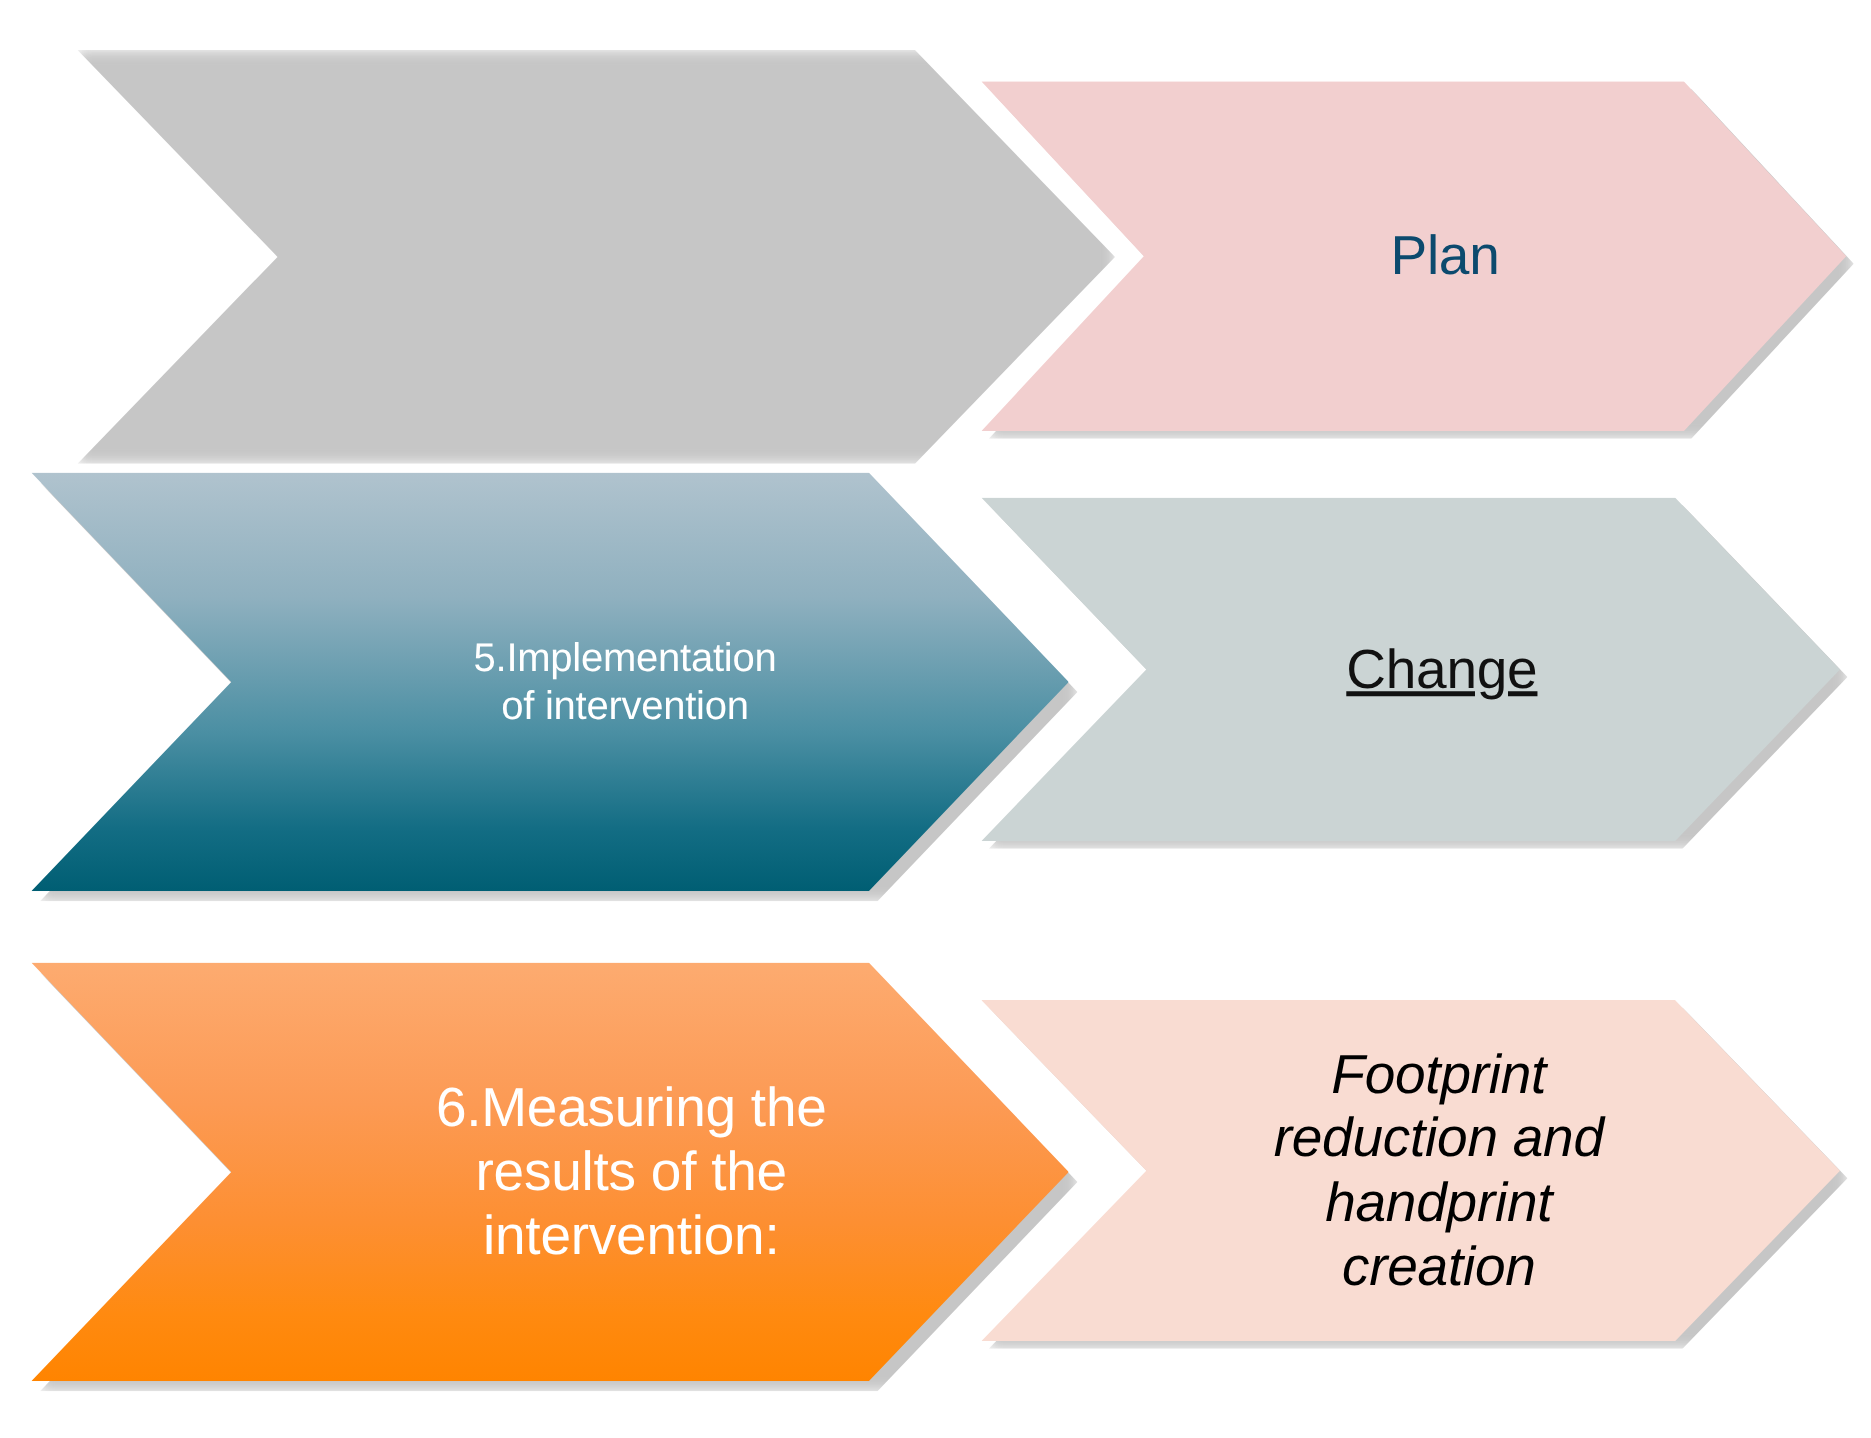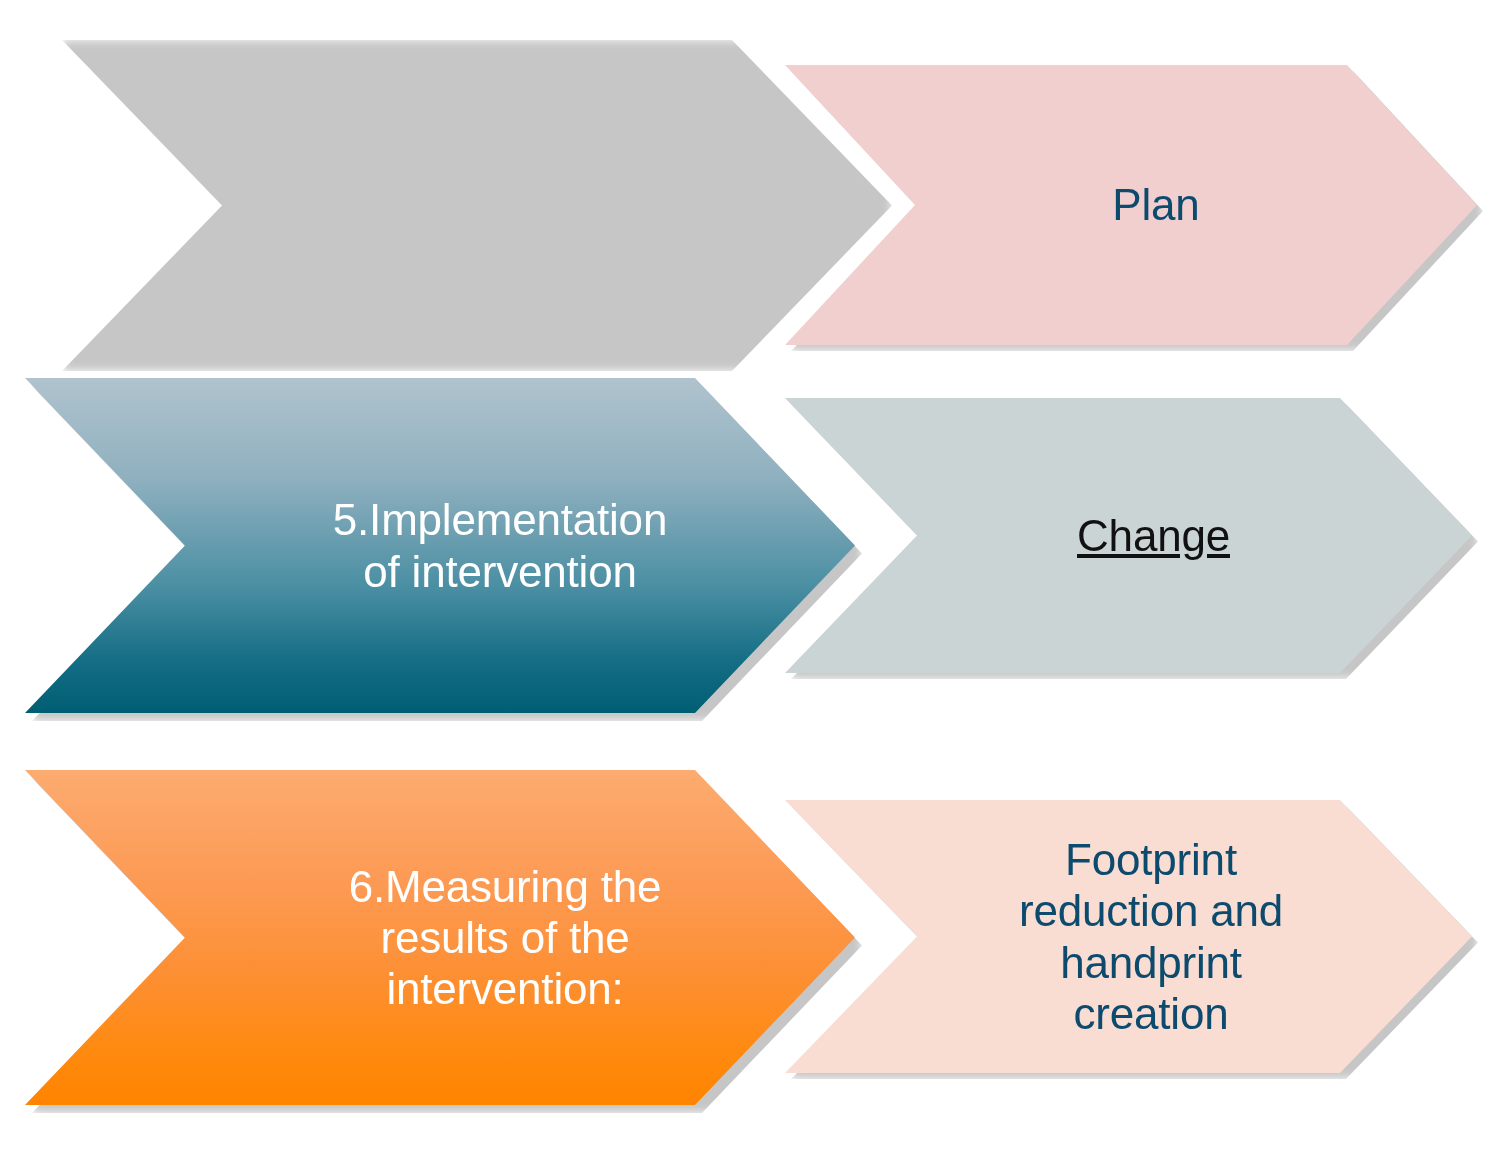--- a/index.html
+++ b/index.html
@@ -106,21 +106,21 @@
   
   #step5-chevron {
     left: 25px; top: 378px; width: 830px; height: 335px;
     --pt: 160px;
     background: linear-gradient(to bottom, #b0c3ce 0%, #8fb0bf 30%, #4b8fa3 62%, #136d84 85%, #005e73 100%);
     z-index: 2;
   }
   #step5-chevron-shadow { left: 32px; top: 386px; width: 830px; height: 335px; --pt: 160px; }
   #step5-chevron .chev-label {
     color: #ffffff;
-    font-size: 44px;
+    font-size: 32px;
     margin-left: 120px;
     width: 470px;
   }
 
   #change-chevron {
     left: 785px; top: 398px; width: 687px; height: 275px;
     --pt: 132px;
     background: #cbd4d4;
     z-index: 1;
   }
@@ -149,24 +149,25 @@
   }
 
   #footprint-chevron {
     left: 785px; top: 800px; width: 687px; height: 273px;
     --pt: 132px;
     background: #f9dcd2;
     z-index: 1;
   }
   #footprint-chevron-shadow { left: 791px; top: 806px; width: 687px; height: 273px; --pt: 132px; }
   #footprint-chevron .chev-label {
-    color: #0c4a6e;
+    color: #000000;
     font-size: 44px;
     margin-left: 45px;
     width: 400px;
+    font-style: italic;
   }
 </style>
 </head>
 <body>
 
 <div id="canvas">
 
   <div class="chev-shadow" id="step4-chevron-shadow"></div>
 
   <div class="chev-shadow" id="plan-chevron-shadow"></div>

